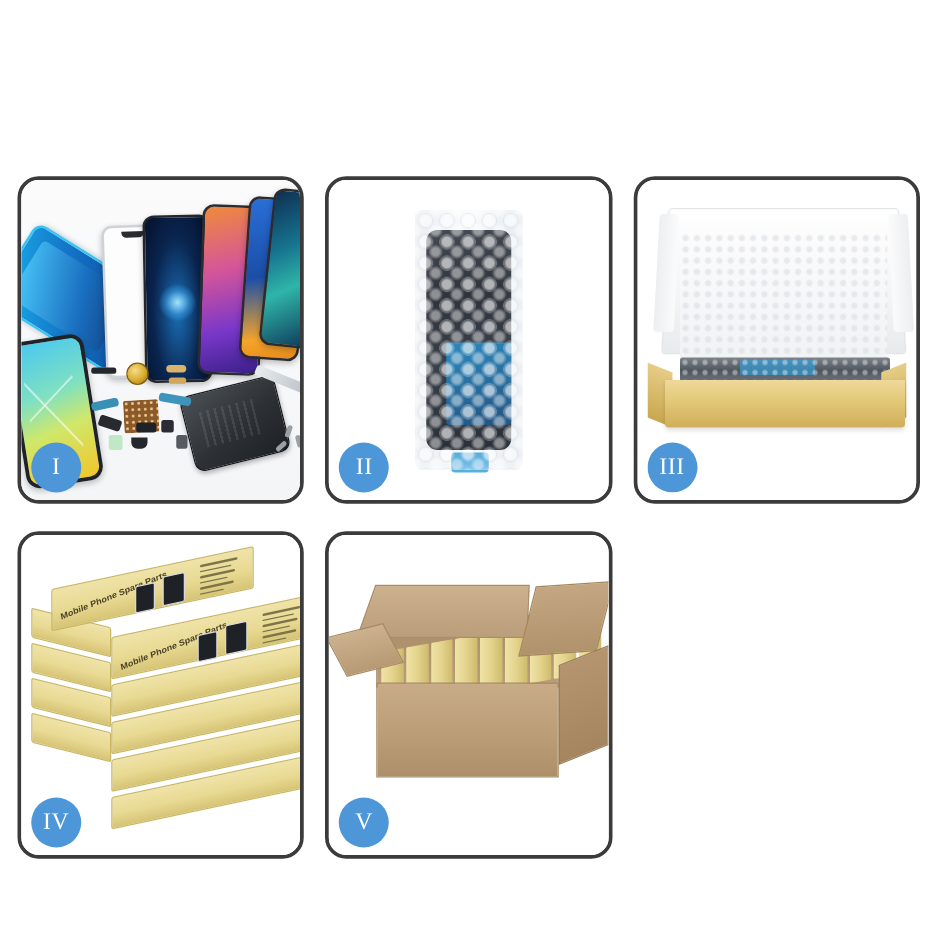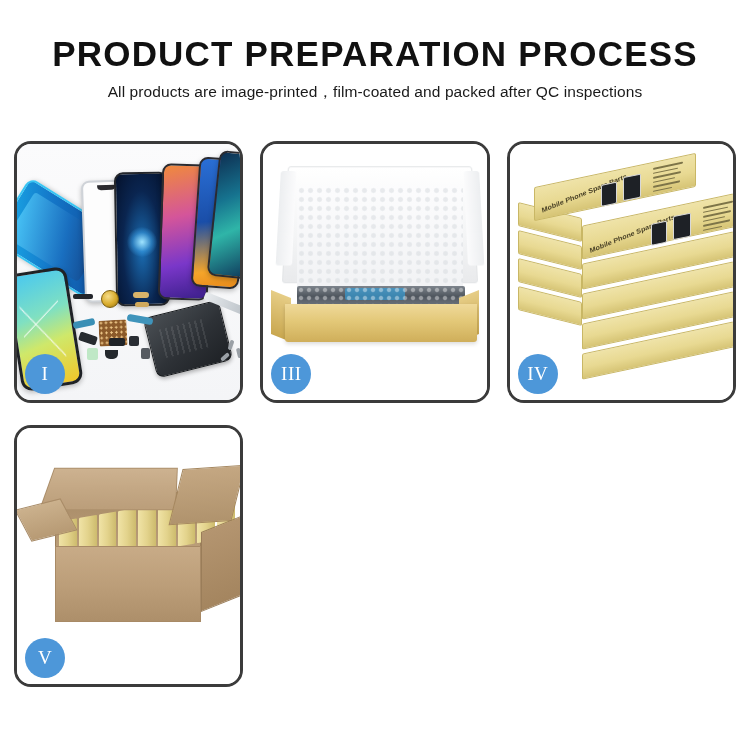--- a/index.html
+++ b/index.html
@@ -383,24 +383,20 @@
   .tapeA { position:absolute; left: 46px; top: 118px; width: 14px; height: 18px;
            background: rgba(150,124,88,.6); transform: skewY(10deg); }
   .tapeB { position:absolute; left: 46px; top: 186px; width: 14px; height: 18px;
            background: rgba(150,124,88,.6); transform: skewY(10deg); }
 </style>
 </head>
 <body>
 
 <div class="page">
 
-  <div class="header">
-    <div class="title">PRODUCT PREPARATION PROCESS</div>
-    <div class="subtitle">All products are image-printed，film-coated and packed after QC inspections</div>
-  </div>
 
   <div class="grid">
 
     <div class="panel">
       <div class="stage p1">
         <div class="ph a"></div>
         <div class="ph b"></div>
         <div class="ph c"></div>
         <div class="ph d"></div>
         <div class="ph e"></div>
@@ -421,20 +417,32 @@
         <div class="part flexj"></div>
         <div class="part flexk"></div>
         <div class="screwa"></div>
         <div class="screwb"></div>
         <div class="screwc"></div>
         <div class="tweezer"></div>
       </div>
       <div class="badge">I</div>
     </div>
 
+    <div class="panel">
+      <div class="stage p2">
+        <div class="wrap">
+          <div class="inner">
+            <div class="accent"></div>
+            <div class="accent2"></div>
+          </div>
+          <div class="bubbles"></div>
+        </div>
+      </div>
+      <div class="badge">II</div>
+    </div>
 
     <div class="panel">
       <div class="stage p3">
         <div class="m-lid"></div>
         <div class="m-foam"></div>
         <div class="m-item">
           <div class="blue"></div>
         </div>
         <div class="m-left"></div>
         <div class="m-right"></div>

